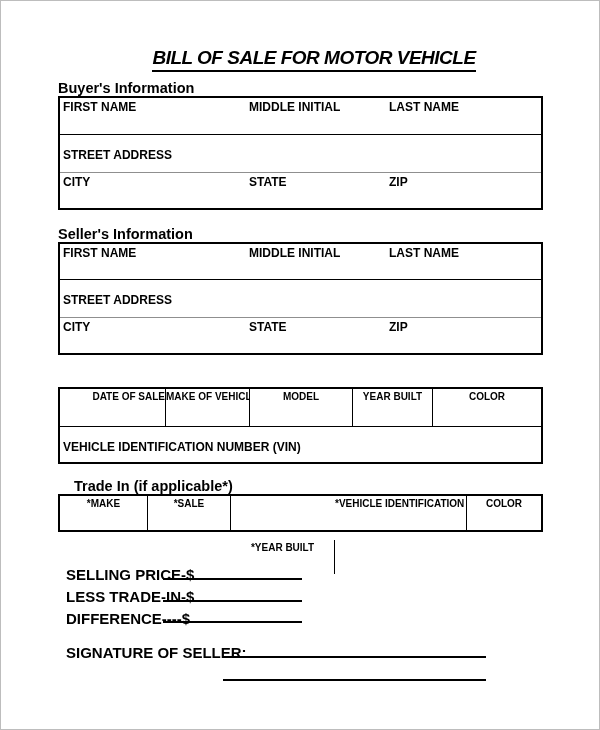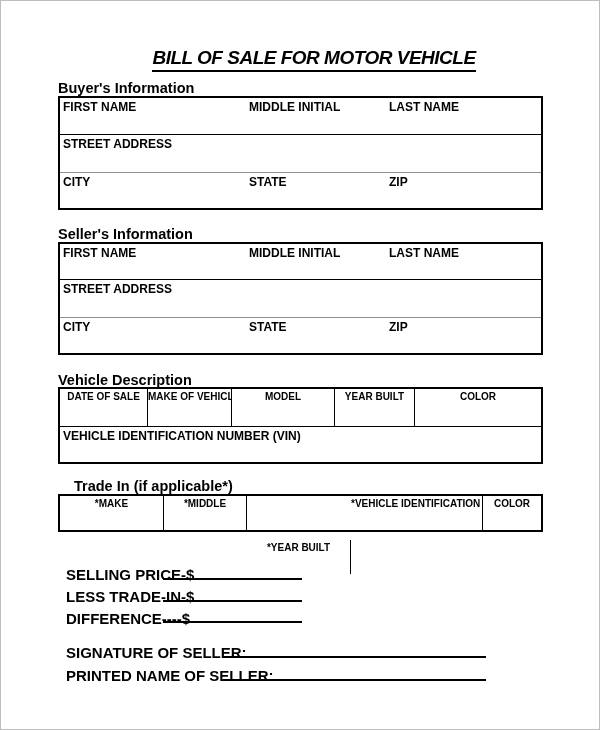--- a/index.html
+++ b/index.html
@@ -42,33 +42,33 @@
     position:absolute; top:2px; font-size:12px; font-weight:bold; white-space:nowrap;
   }
   .fld { position:absolute; top:0; bottom:0; }
   .fld-a { left:0;   width:189px; }
   .fld-b { left:189px; width:132px; }
   .fld-c { left:329px; right:0; }
   .fld-full { left:0; right:0; }
   .fld-a .cell-label { left:3px; }
   .fld-b .cell-label { left:0; }
   .fld-c .cell-label { left:0; }
-  .fld-full .cell-label { left:3px; }
+  .fld-full .cell-label { left:3px;margin-top:11px; }
 
   .colrow { display:flex; width:100%; height:100%; }
   .v-r1 { height:37px; }
   .v-r2 { height:36px; border-top:1px solid #000; }
   .ccell {
     position:relative; text-align:center; padding-top:2px;
     font-size:10px; font-weight:bold; white-space:nowrap; overflow:hidden;
     border-right:1px solid #000; height:100%;
   }
   .ccell:last-child { border-right:none; flex:1; }
-  .v-c0 { width:88px; } .v-c1 { width:84px; } .v-c2 { width:103px; } .v-c3 { width:80px; }
-  .tr-c0 { width:104px; } .tr-c1 { width:83px; } .tr-c2 { width:104px;margin-top:44px; } .tr-c3 { width:132px; }
+  .v-c0 { width:106px;text-align:right; } .v-c1 { width:84px; } .v-c2 { width:103px; } .v-c3 { width:80px; }
+  .tr-c0 { width:88px; } .tr-c1 { width:83px; } .tr-c2 { width:104px;margin-top:44px; } .tr-c3 { width:132px; }
 
   .money-label, .sig-label {
     position:absolute; left:65px; font-size:15px; font-weight:bold; white-space:nowrap;
   }
   .blank-line { position:absolute; border-top:2px solid #000; height:0; }
   .money-line { left:162px; width:139px; }
   .sig-line   { left:222px; width:263px; }
 </style>
 </head>
 <body>
@@ -134,21 +134,20 @@
       </div>
       <div class="fld fld-b">
         <span class="cell-label">STATE</span>
       </div>
       <div class="fld fld-c">
         <span class="cell-label">ZIP</span>
       </div>
     </div>
   </div>
 
-  <div class="section-heading h-vehicle">Vehicle Description</div>
   <div class="form-table t-vehicle">
     <div class="irow v-r1">
       <div class="colrow">
         <div class="ccell v-c0">DATE OF SALE</div>
         <div class="ccell v-c1">MAKE OF VEHICLE</div>
         <div class="ccell v-c2">MODEL</div>
         <div class="ccell v-c3">YEAR BUILT</div>
         <div class="ccell">COLOR</div>
       </div>
     </div>
@@ -156,35 +155,34 @@
       <div class="fld fld-full">
         <span class="cell-label">VEHICLE IDENTIFICATION NUMBER (VIN)</span>
       </div>
     </div>
   </div>
 
   <div class="section-heading h-trade">Trade In (if applicable*)</div>
   <div class="form-table t-trade">
     <div class="colrow">
       <div class="ccell tr-c0">*MAKE</div>
-      <div class="ccell tr-c1">*MIDDLE</div>
+      <div class="ccell tr-c1">*SALE</div>
       <div class="ccell tr-c2">*YEAR BUILT</div>
       <div class="ccell tr-c3">*VEHICLE IDENTIFICATION #</div>
       <div class="ccell">COLOR</div>
     </div>
   </div>
 
   <div class="money-label" style="top:565px">SELLING PRICE-$</div>
   <div class="blank-line money-line" style="top:577px"></div>
 
   <div class="money-label" style="top:587px">LESS TRADE-IN-$</div>
   <div class="blank-line money-line" style="top:599px"></div>
 
   <div class="money-label" style="top:609px">DIFFERENCE----$</div>
   <div class="blank-line money-line" style="top:620px"></div>
 
   <div class="sig-label" style="top:643px">SIGNATURE OF SELLER:</div>
   <div class="blank-line sig-line" style="top:655px"></div>
 
-  <div class="sig-label" style="top:666px">PRINTED NAME OF SELLER:</div>
   <div class="blank-line sig-line" style="top:678px"></div>
 
 </div>
 
 </body></html>

